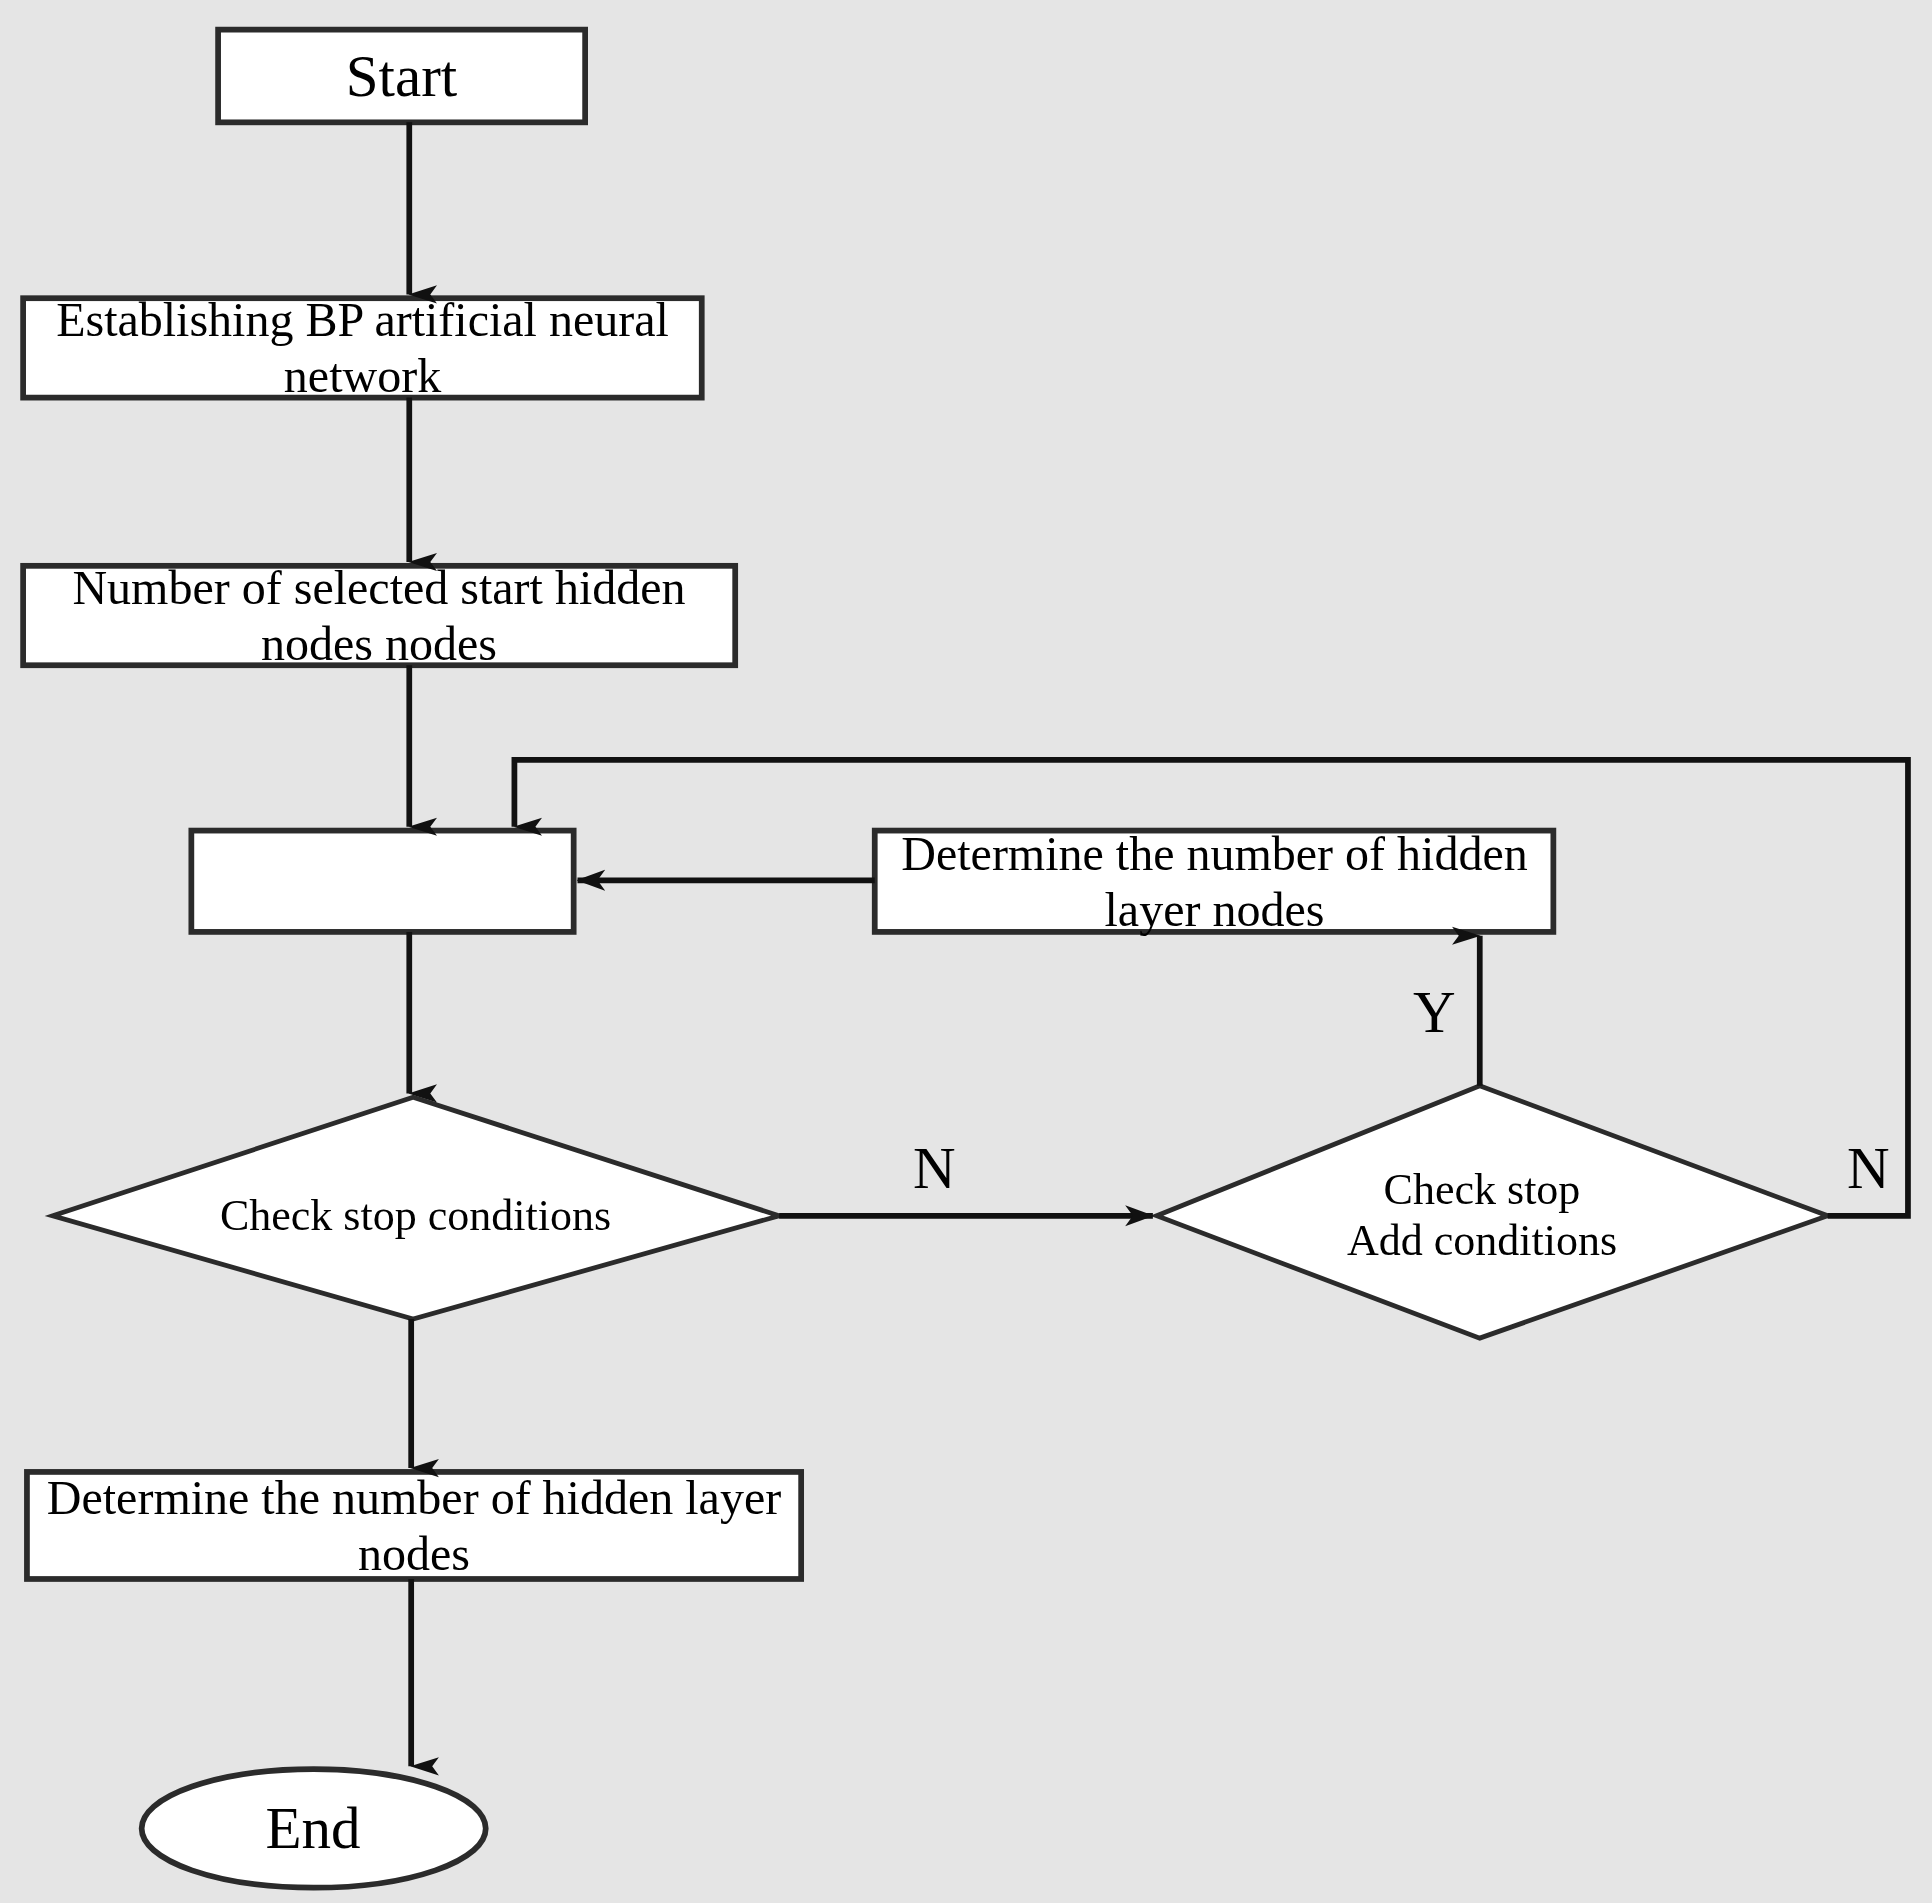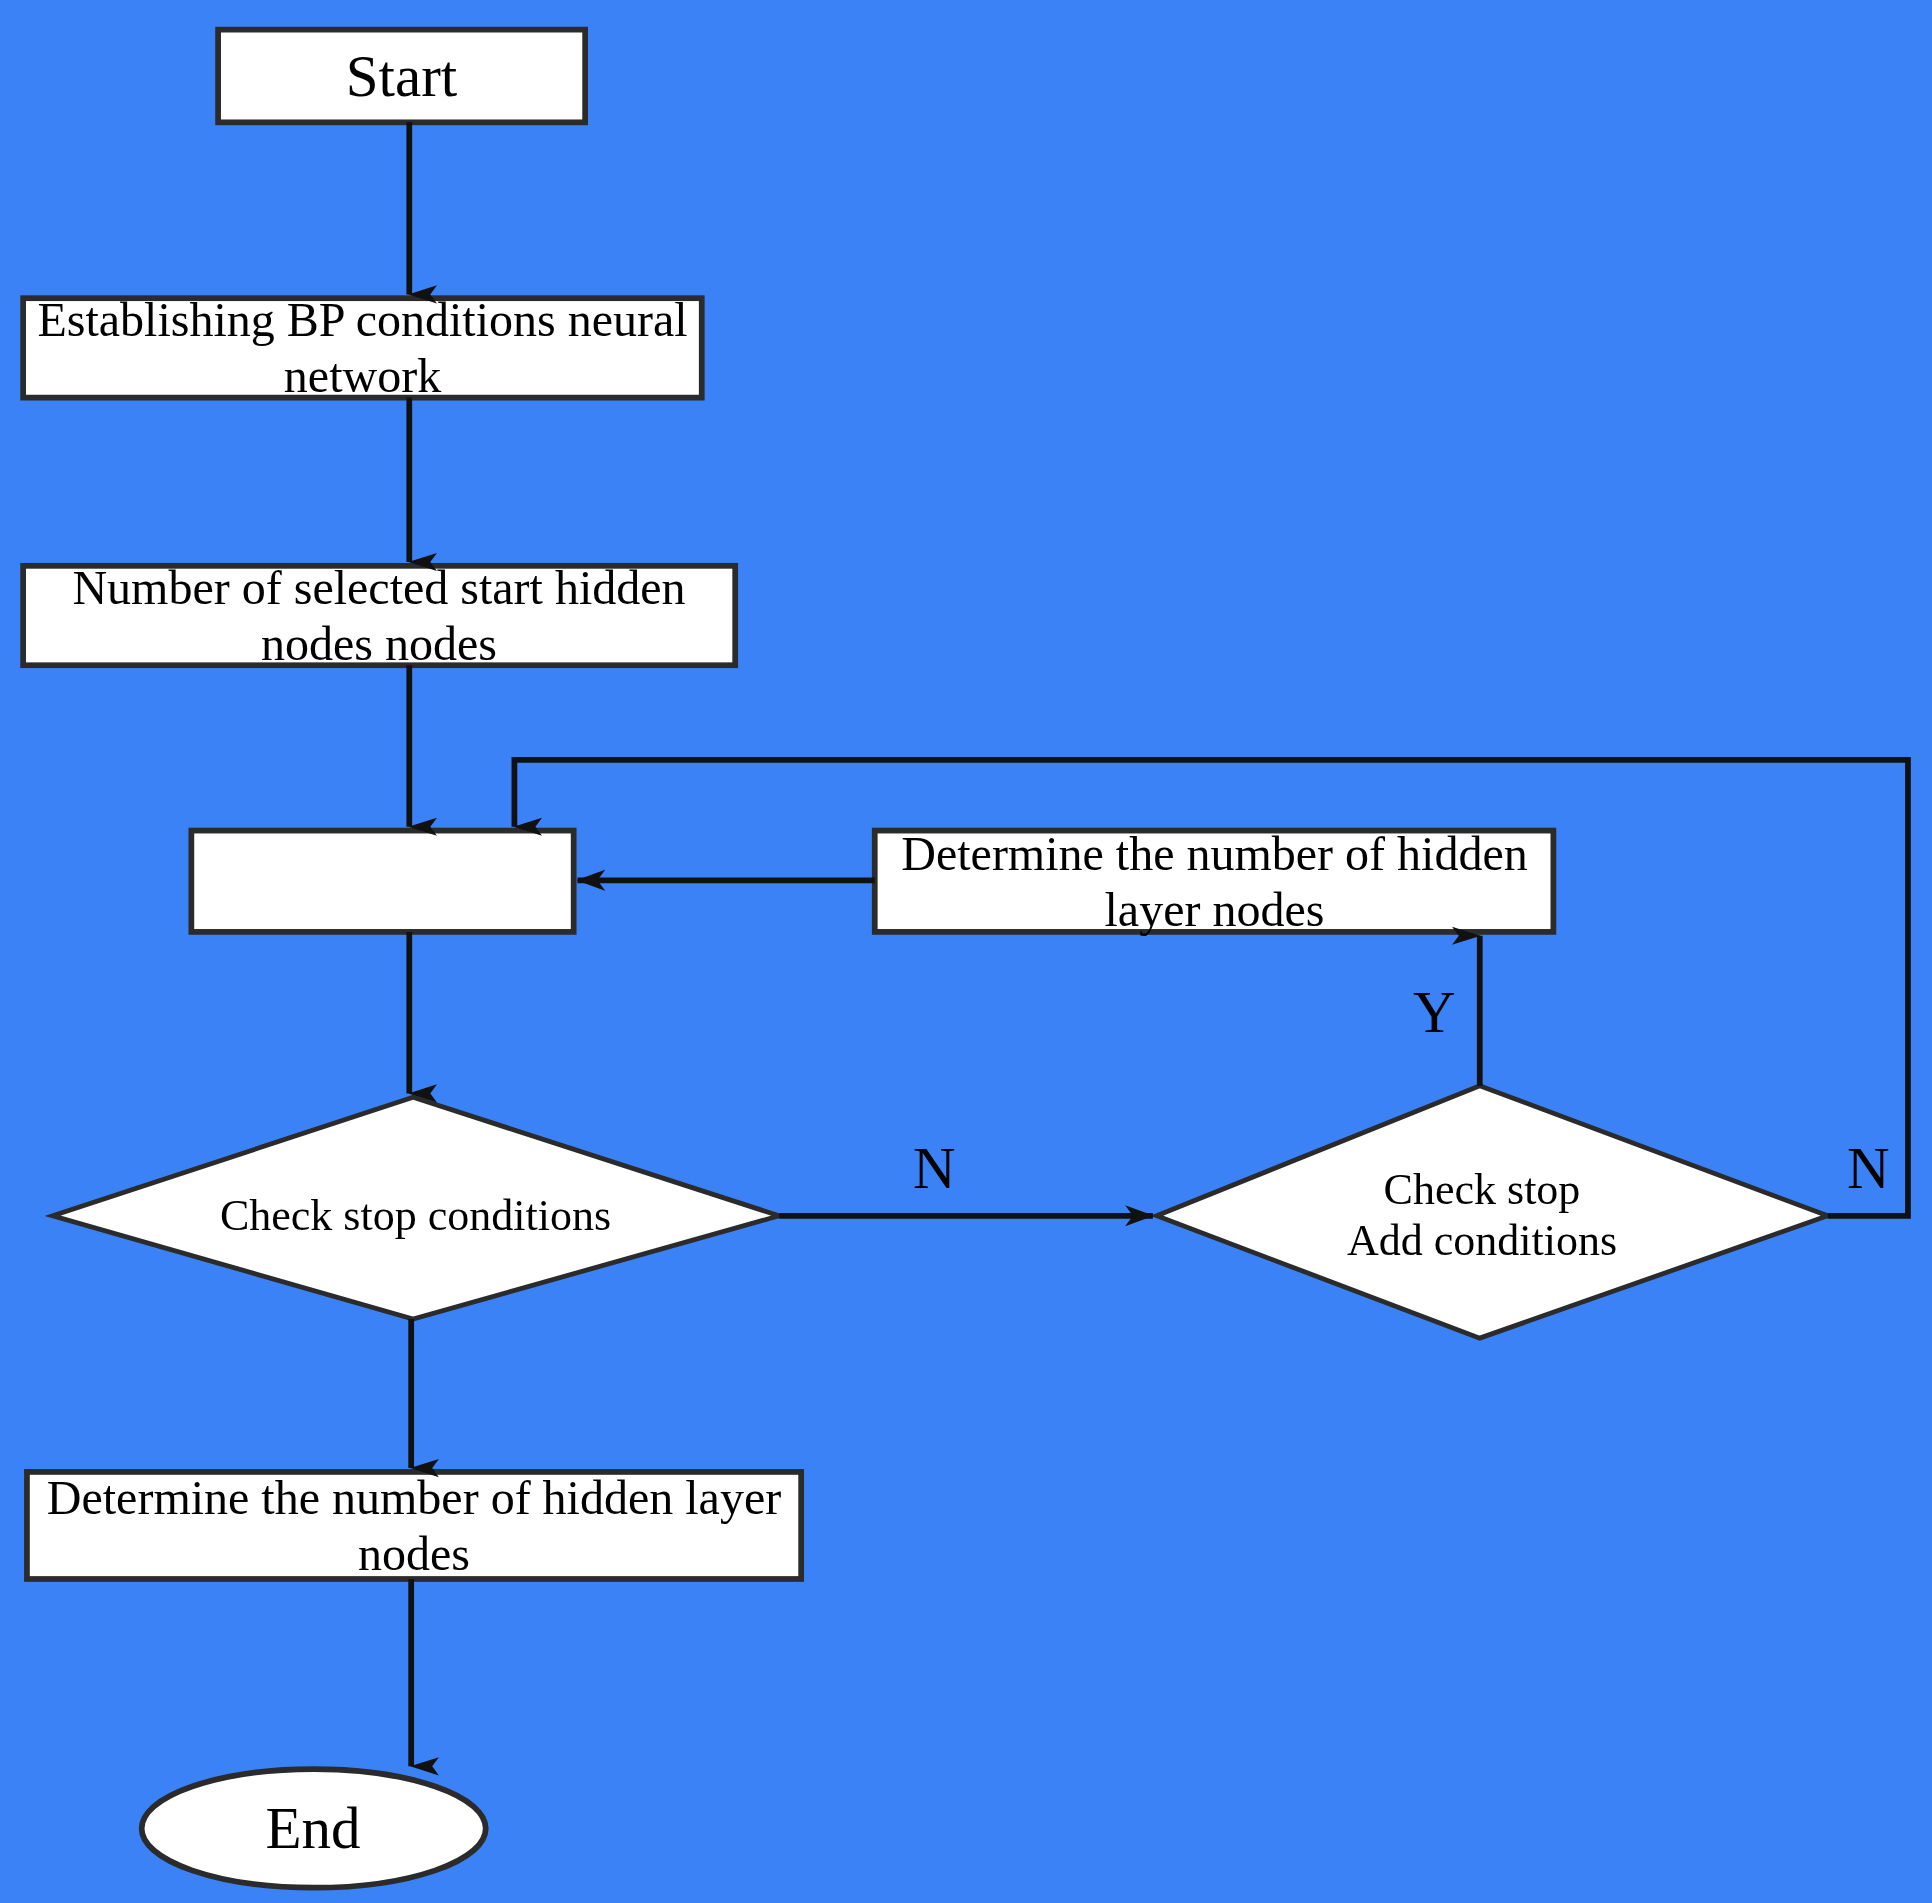--- a/index.html
+++ b/index.html
@@ -5,21 +5,21 @@
 <style>
   html, body {
     margin: 0;
     padding: 0;
     background: #ffffff;
   }
   #canvas {
     position: relative;
     width: 1933px;
     height: 1903px;
-    background: #3b82f6;
+    background: #e5e5e5;
     overflow: hidden;
     font-family: "Liberation Serif", "DejaVu Serif", serif;
   }
   #flow-svg {
     position: absolute;
     top: 0;
     left: 0;
     width: 1933px;
     height: 1903px;
   }
@@ -102,21 +102,21 @@
 
     <path d="M 1912 1272 L 1996 1272 L 1996 795 L 538 795 L 538 865" fill="none" stroke="#111111" stroke-width="6" marker-end="url(#arrowDown)"></path>
 
     <line x1="430" y1="1380" x2="430" y2="1536" stroke="#111111" stroke-width="6" marker-end="url(#arrowDown)"></line>
 
     <line x1="430" y1="1652" x2="430" y2="1848" stroke="#111111" stroke-width="6" marker-end="url(#arrowDown)"></line>
   </svg>
 
   <div class="node-label terminal-text" style="left:218px; top:30px; width:367px; height:93px;">Start</div>
 
-  <div class="node-label process-text" style="left:23px; top:298px; width:679px; height:99px;">Establishing BP conditions neural network</div>
+  <div class="node-label process-text" style="left:23px; top:298px; width:679px; height:99px;">Establishing BP artificial neural network</div>
 
   <div class="node-label process-text" style="left:23px; top:566px; width:712px; height:99px;">Number of selected start hidden nodes nodes</div>
 
 
   <div class="node-label process-text" style="left:875px; top:831px; width:679px; height:101px;">Determine the number of hidden layer nodes</div>
 
   <div class="node-label decision-text" style="left:143px; top:1168px; width:545px; height:96px;">Check stop conditions</div>
 
   <div class="node-label decision-text" style="left:1224px; top:1139px; width:516px; height:153px;">Check stop
 Add conditions</div>

